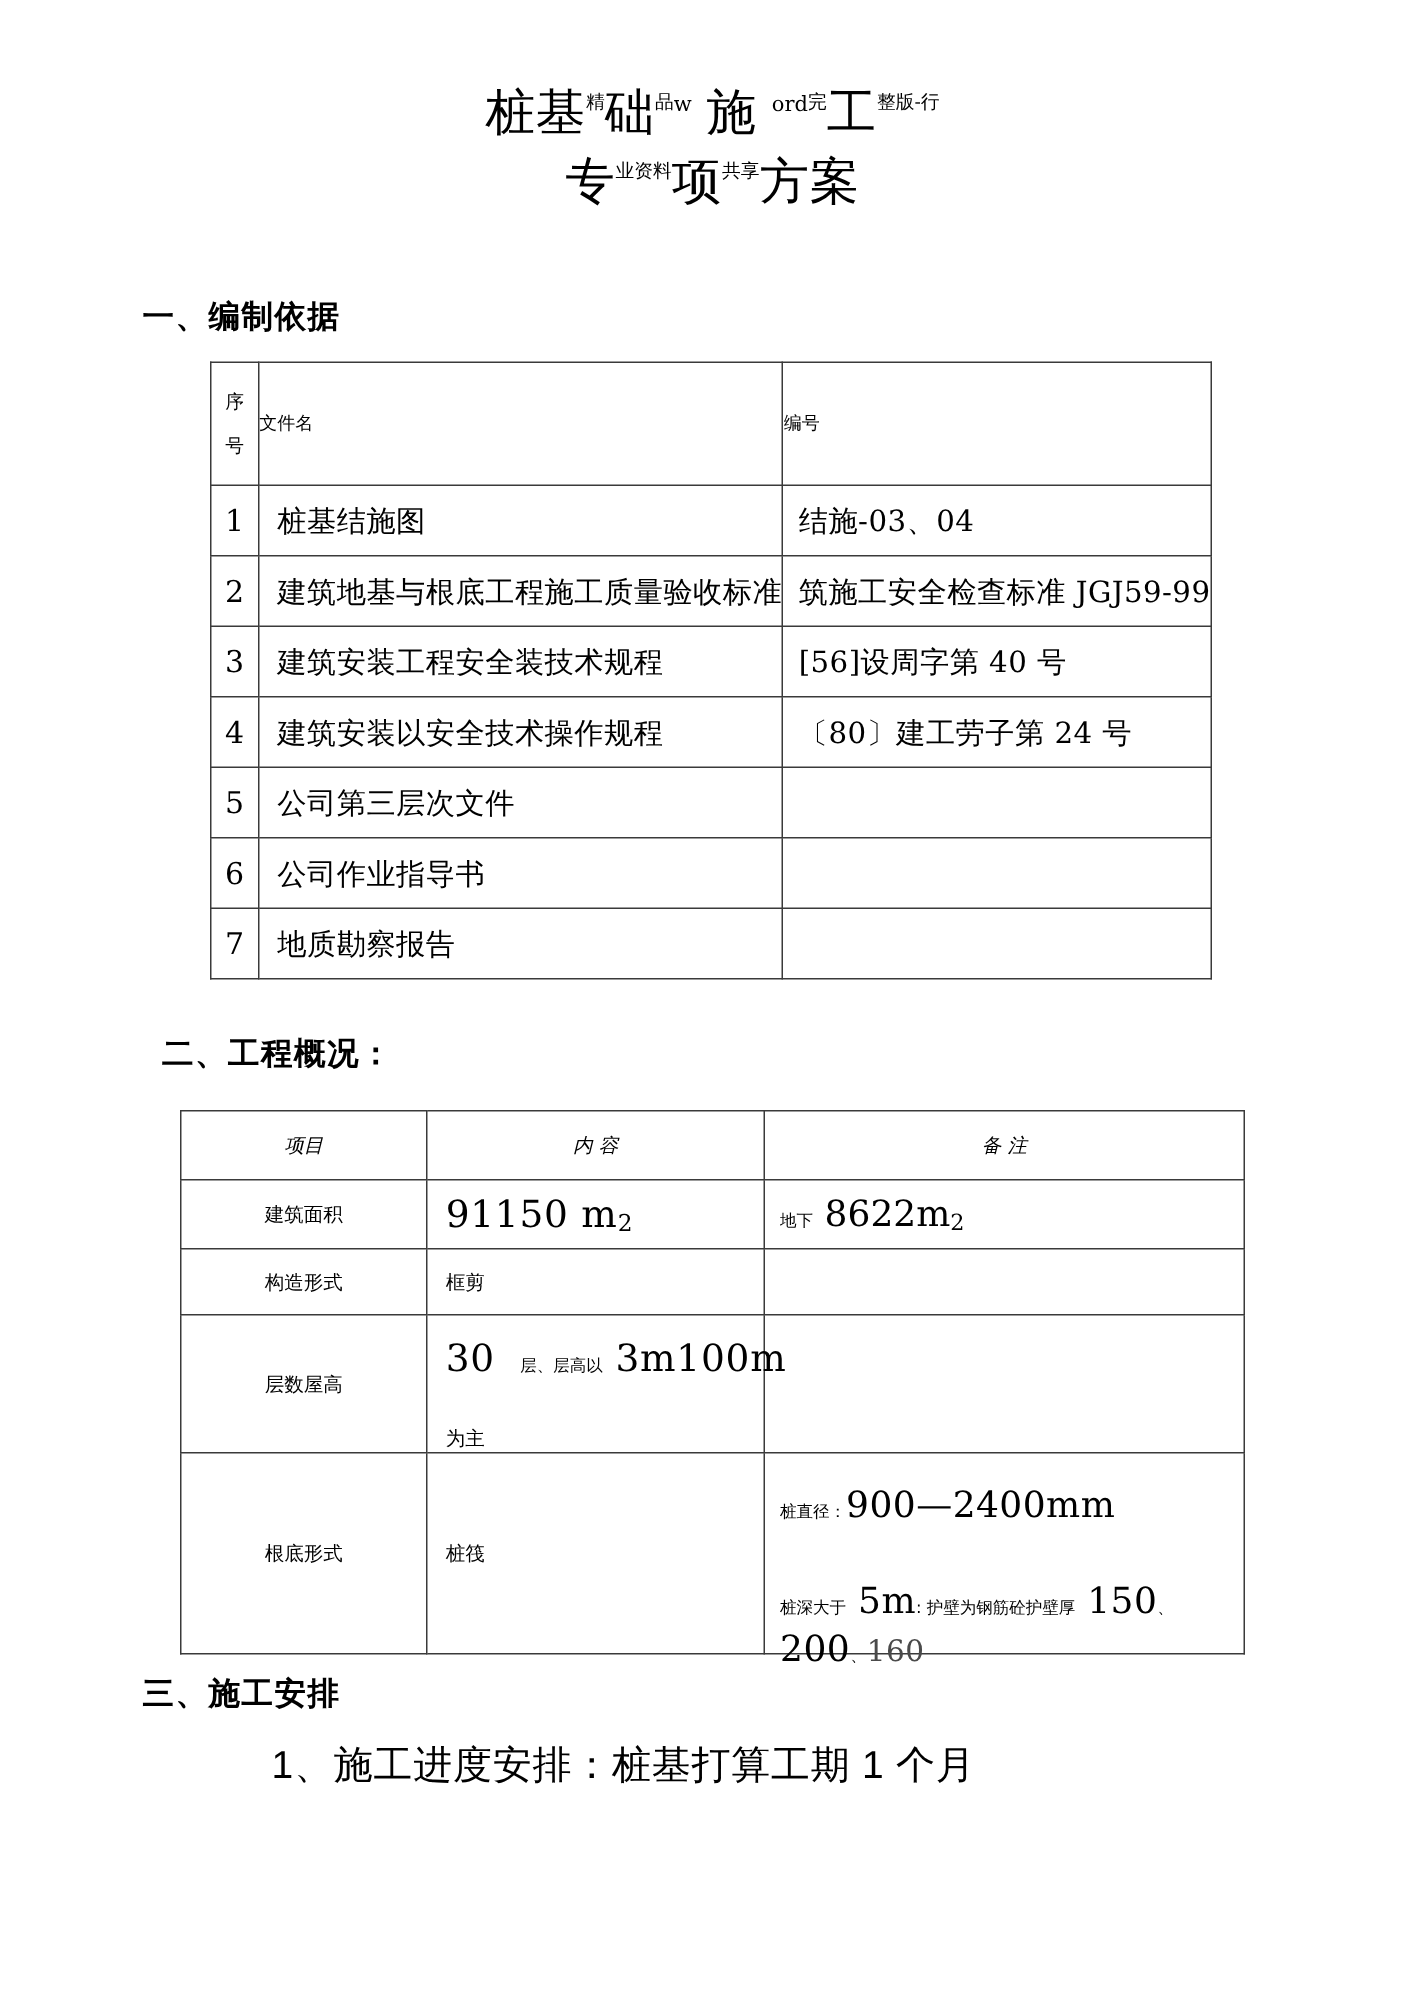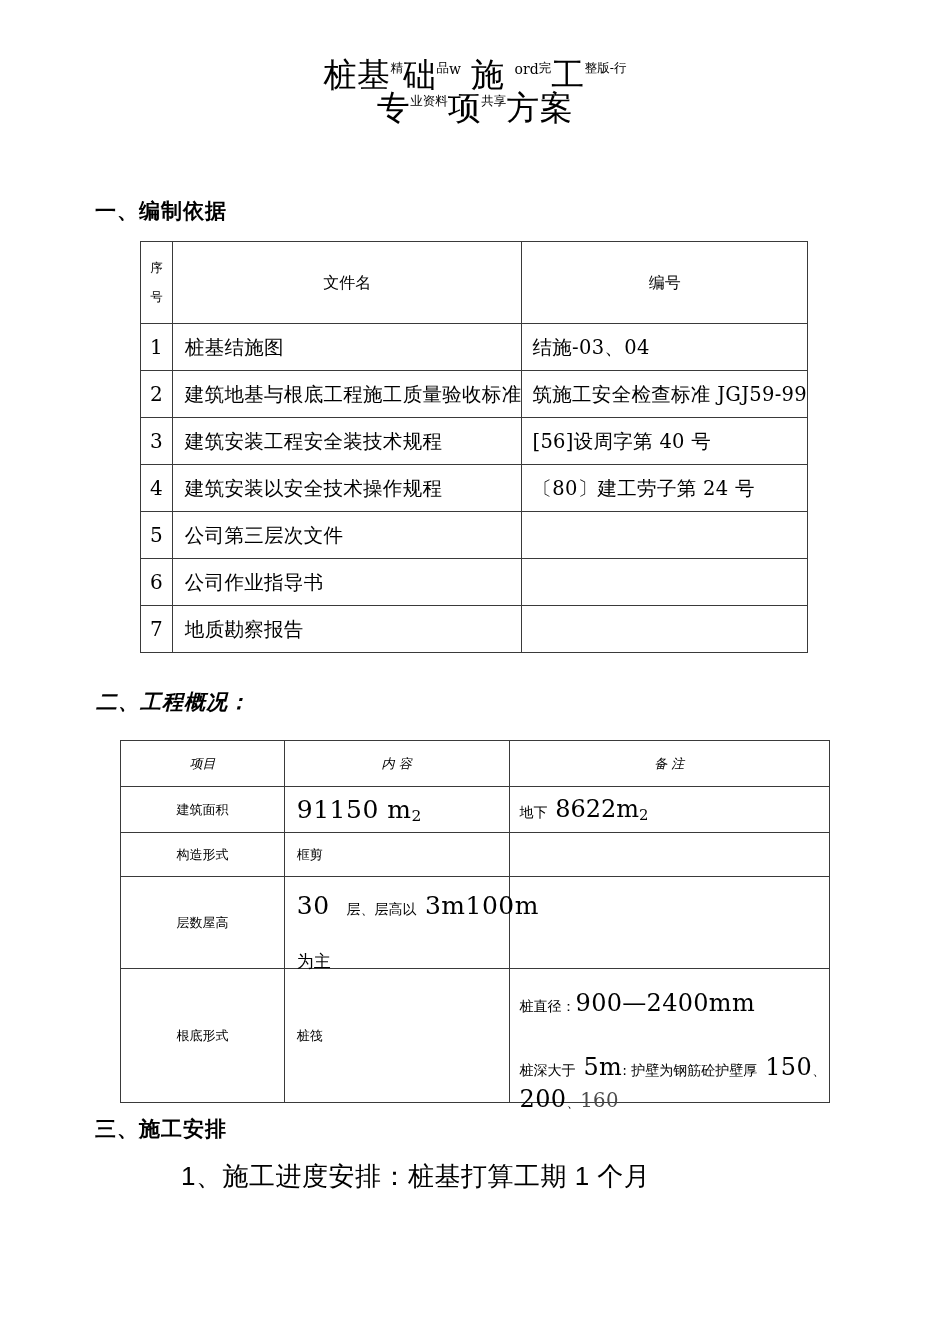--- a/index.html
+++ b/index.html
@@ -33,21 +33,21 @@
     line-height: 1;
   }
   .title-line {
     display: block;
     white-space: nowrap;
     font-family: "DejaVu Sans", "Liberation Sans", sans-serif;
     font-size: 33px;
     font-weight: 400;
     letter-spacing: 0.5px;
   }
-  .title-line.l1 { }
+  .title-line.l1 { margin-bottom: 13px; }
   .title-line.l2 { }
   .tmark {
     font-size: 12.5px;
     font-family: "DejaVu Serif", "Liberation Serif", serif;
     vertical-align: 14px;
     letter-spacing: 0;
     font-weight: 400;
   }
   .tmark.lat {
     font-family: "DejaVu Serif", "Liberation Serif", serif;
@@ -59,21 +59,21 @@
   
   .sec-head {
     position: absolute;
     font-family: "DejaVu Sans", "Liberation Sans", sans-serif;
     font-size: 21px;
     font-weight: 700;
     letter-spacing: 1px;
     white-space: nowrap;
   }
   #sec1 { left: 95px; top: 197px; }
-  #sec2 { left: 96px; top: 688px; font-style: italic; }
+  #sec2 { left: 108px; top: 688px; }
   #sec3 { left: 95px; top: 1115px; }
 
   .body-line {
     position: absolute;
     font-family: Liberation Sans, sans-serif;
     font-size: 26px;
     white-space: nowrap;
     letter-spacing: 0.5px;
     margin-left: 41px;
   }
@@ -101,22 +101,21 @@
     width: 668px;
     border-collapse: collapse;
   }
   #table-basis td { border: 1px solid #3a3a3a; }
   .t1-c1 { width: 52px; text-align: center; }
   .t1-c2 { width: 345px; }
   .t1-c3 { width: 271px; }
 
   .hd-small {
     font-family: "DejaVu Sans", "Liberation Sans", sans-serif;
-    font-size: 16px;
-    text-align: center;
+    font-size: 12px;
     line-height: 1.95;
   }
   .hd-stack {
     font-family: "DejaVu Sans", "Liberation Sans", sans-serif;
     font-size: 12.5px;
     text-align: center;
     line-height: 2.3;
   }
   .num-cell {
     font-family: "DejaVu Serif", "Liberation Serif", serif;
@@ -169,21 +168,21 @@
     padding-left: 12px !important;
   }
   .t2-note {
     font-family: "DejaVu Serif", "Liberation Serif", serif;
     font-size: 24px;
     padding-left: 10px !important;
     white-space: nowrap;
   }
   .cjk-sm {
     font-family: "DejaVu Sans", "Liberation Sans", sans-serif;
-    font-size: 14px;
+    font-size: 11px;
     letter-spacing: 0;
   }
   .sub2 {
     font-size: 0.62em;
     vertical-align: -0.18em;
   }
   .lightnum {
     font-size: 0.82em;
     color: #4a4a4a;
   }
@@ -196,21 +195,21 @@
     white-space: nowrap;
     z-index: 4;
   }
   .ov-line1 {
     font-family: "DejaVu Serif", "Liberation Serif", serif;
     font-size: 25px;
     letter-spacing: 0.5px;
   }
   .ov-line2 {
     font-family: "DejaVu Sans", "Liberation Sans", sans-serif;
-    font-size: 17px;
+    font-size: 13px;
     margin-top: 30px;
   }
   .note-block {
     position: absolute;
     left: 10px;
     top: 20px;
     white-space: nowrap;
   }
   .note-ln {
     font-family: "DejaVu Serif", "Liberation Serif", serif;

